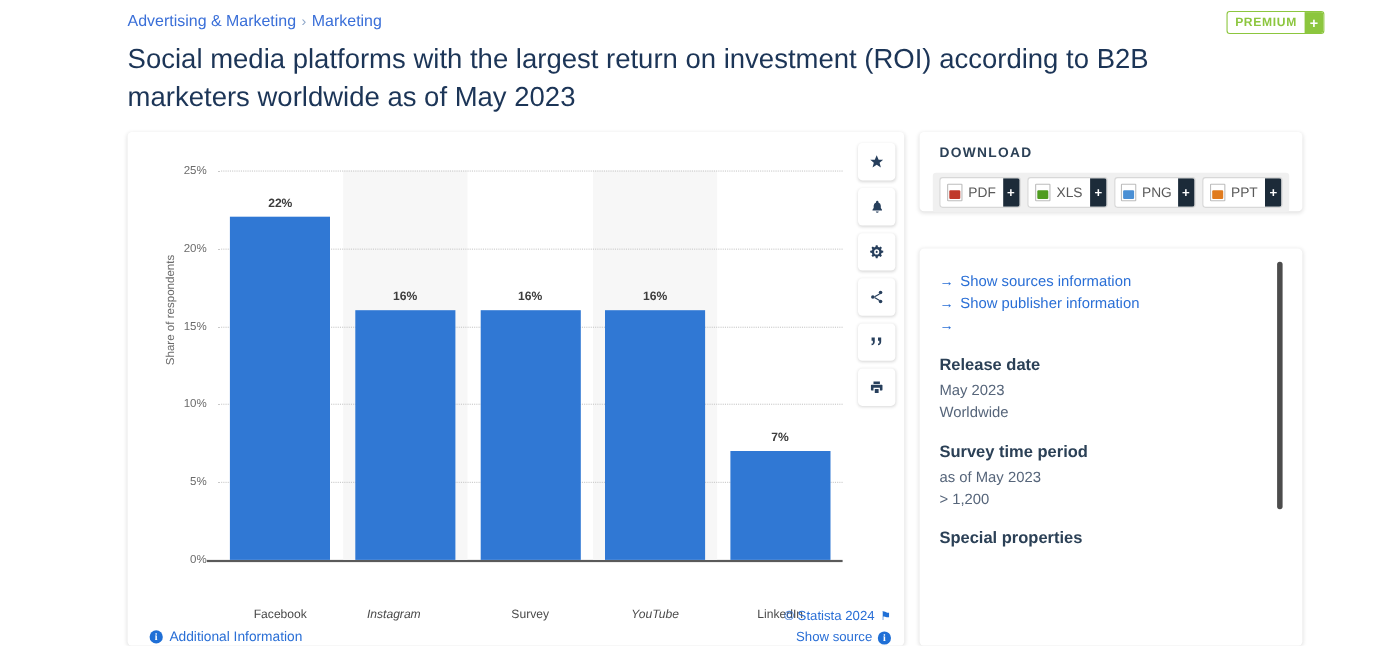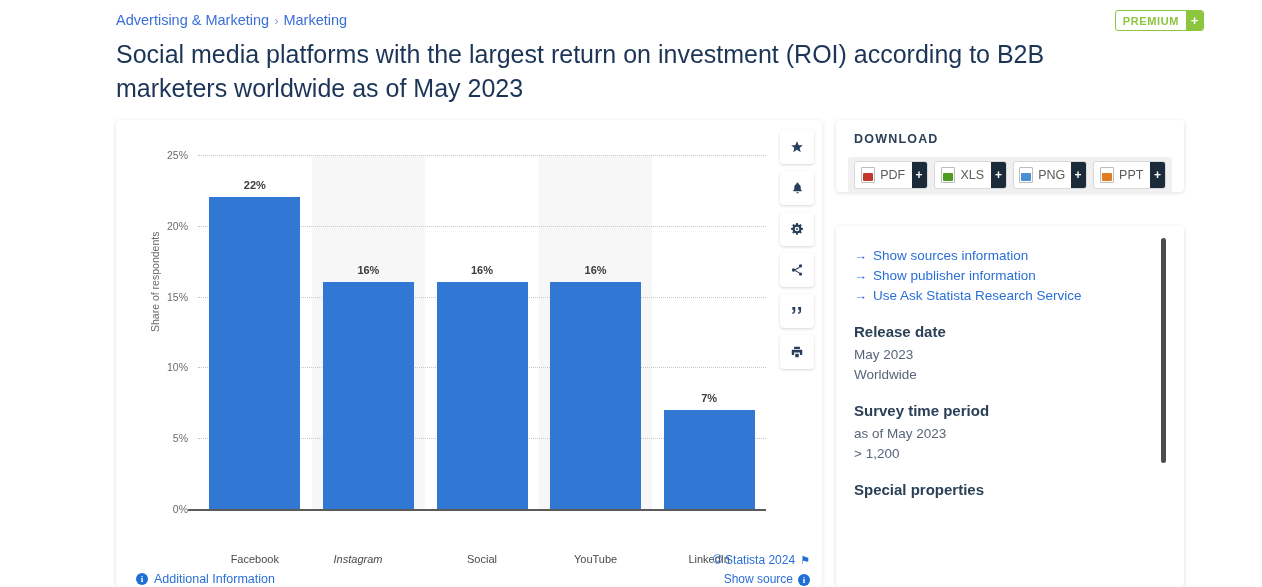--- a/index.html
+++ b/index.html
@@ -417,24 +417,24 @@
         <div class="gridline" style="top: 0px;"></div>
         <div class="ytick" style="top: 0px;">25%</div>
         <div class="bar" style="left: 11.3px; width: 91px; height: 311.52px; background: rgb(48, 120, 212);"></div>
         <div class="bar-label" style="left: 56.8px; top: 24.48px;">22%</div>
         <div class="xtick" style="left: 56.8px;">Facebook</div>
         <div class="bar" style="left: 124.9px; width: 91px; height: 226.56px; background: rgb(48, 120, 212);"></div>
         <div class="bar-label" style="left: 170.4px; top: 109.44px;">16%</div>
         <div class="xtick" style="left: 160px; font-style: italic;">Instagram</div>
         <div class="bar" style="left: 238.5px; width: 91px; height: 226.56px; background: rgb(48, 120, 212);"></div>
         <div class="bar-label" style="left: 284px; top: 109.44px;">16%</div>
-        <div class="xtick" style="left: 284px;">Social</div>
+        <div class="xtick" style="left: 284px;">Survey</div>
         <div class="bar" style="left: 352.1px; width: 91px; height: 226.56px; background: rgb(48, 120, 212);"></div>
         <div class="bar-label" style="left: 397.6px; top: 109.44px;">16%</div>
-        <div class="xtick" style="left: 397.6px;">YouTube</div>
+        <div class="xtick" style="left: 397.6px; font-style: italic;">YouTube</div>
         <div class="bar" style="left: 465.7px; width: 91px; height: 99.12px; background: rgb(48, 120, 212);"></div>
         <div class="bar-label" style="left: 511.2px; top: 236.88px;">7%</div>
         <div class="xtick" style="left: 511.2px;">LinkedIn</div>
       </div>
   </div>
 </div>
 
 <div class="chart-toolbar" id="chart-toolbar">
     <div class="tool-btn">
       <svg width="14" height="14" viewBox="0 0 24 24" fill="currentColor">
@@ -538,21 +538,20 @@
       <div class="info-link">
         <span class="arrow-icon">→</span>
         <span>Show sources information</span>
       </div>
       <div class="info-link">
         <span class="arrow-icon">→</span>
         <span>Show publisher information</span>
       </div>
       <div class="info-link">
         <span class="arrow-icon">→</span>
-        <span>Use Ask Statista Research Service</span>
       </div>
       <div class="info-h spaced">Release date</div>
       <div class="info-v">May 2023</div>
       <div class="info-v">Worldwide</div>
       <div class="info-h spaced">Survey time period</div>
       <div class="info-v">as of May 2023</div>
       <div class="info-v">&gt; 1,200</div>
       <div class="info-h spaced">Special properties</div>
     </div>
   <div class="scrollbar-track"></div>

